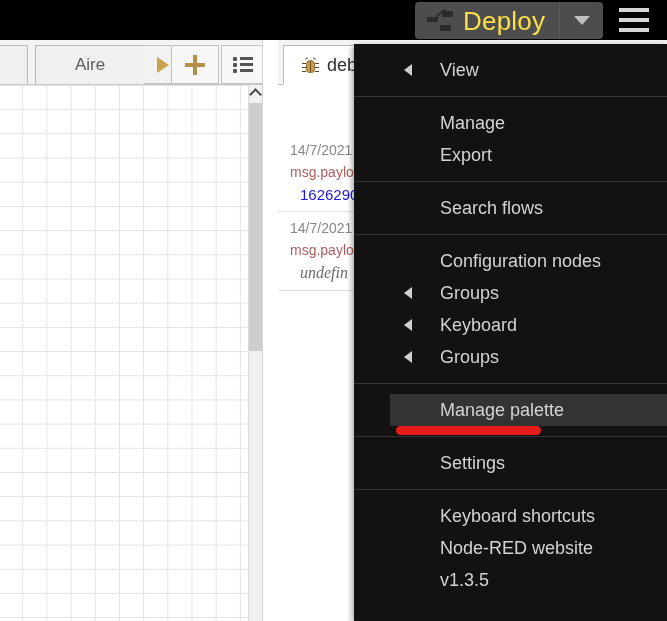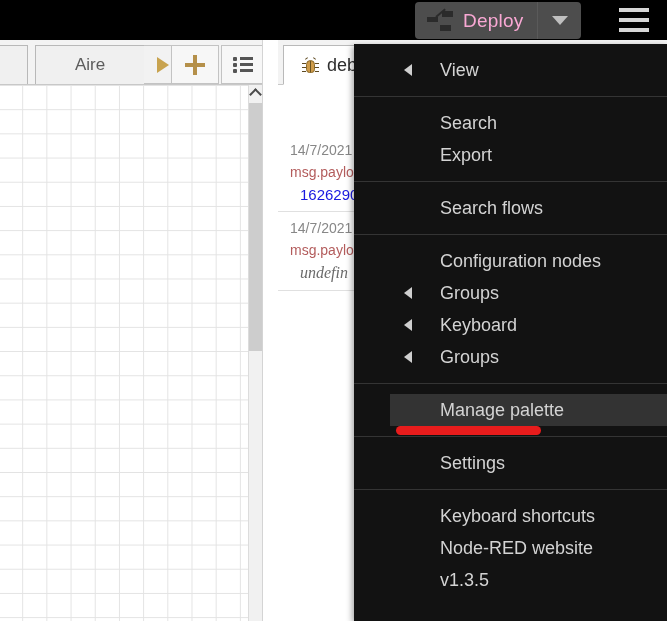--- a/index.html
+++ b/index.html
@@ -74,22 +74,22 @@
   .dn-diag::before {
     content: "";
     position: absolute;
     left: 0; top: 4px;
     width: 12px; height: 2px;
     background: #2b2b2b;
     transform: rotate(-40deg);
     transform-origin: left center;
   }
   #deploy-label {
-    color: #f9a8d4;
-    font-size: 19px;
+    color: #fde047;
+    font-size: 26px;
     letter-spacing: .2px;
     line-height: 1;
   }
   .caret-down {
     width: 0; height: 0;
     border-left: 8px solid transparent;
     border-right: 8px solid transparent;
     border-top: 9px solid #bfbfbf;
   }
 
@@ -546,21 +546,21 @@
 
   <div class="menu-section sec-pad-top sec-pad-bot">
     <div class="menu-item">
       <span class="sub-arrow"></span>
       <span>View</span>
     </div>
   </div>
 
   <div class="menu-section sec-pad-top sec-pad-bot">
     <div class="menu-item">
-      <span>Search</span>
+      <span>Manage</span>
     </div>
     <div class="menu-item">
       <span>Export</span>
     </div>
   </div>
 
   <div class="menu-section sec-pad-top sec-pad-bot">
     <div class="menu-item">
       <span>Search flows</span>
     </div>

